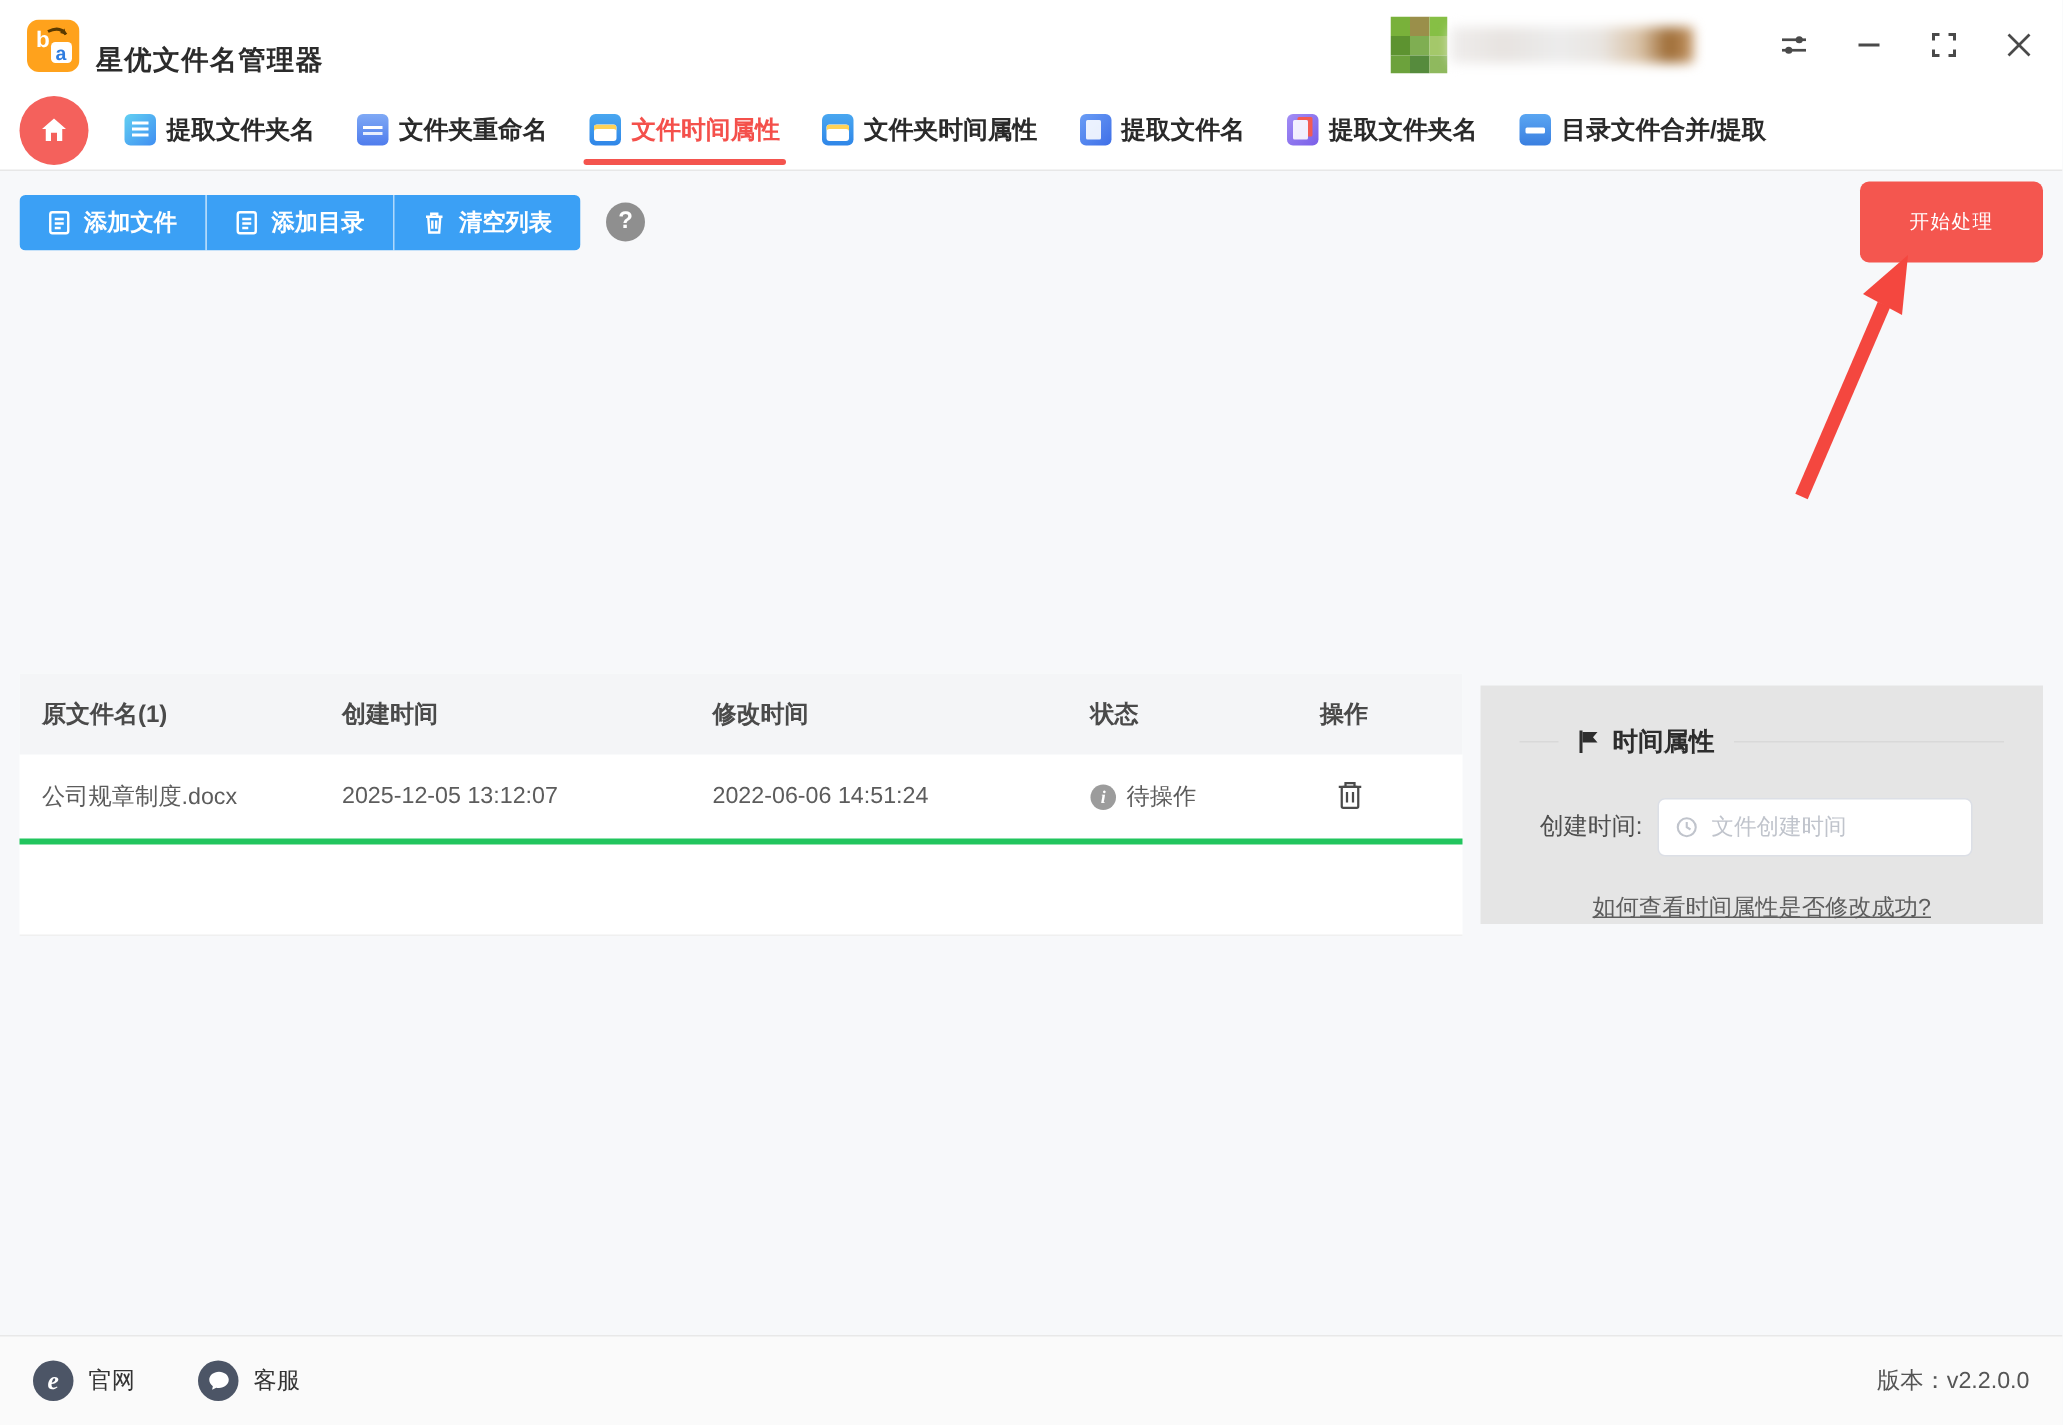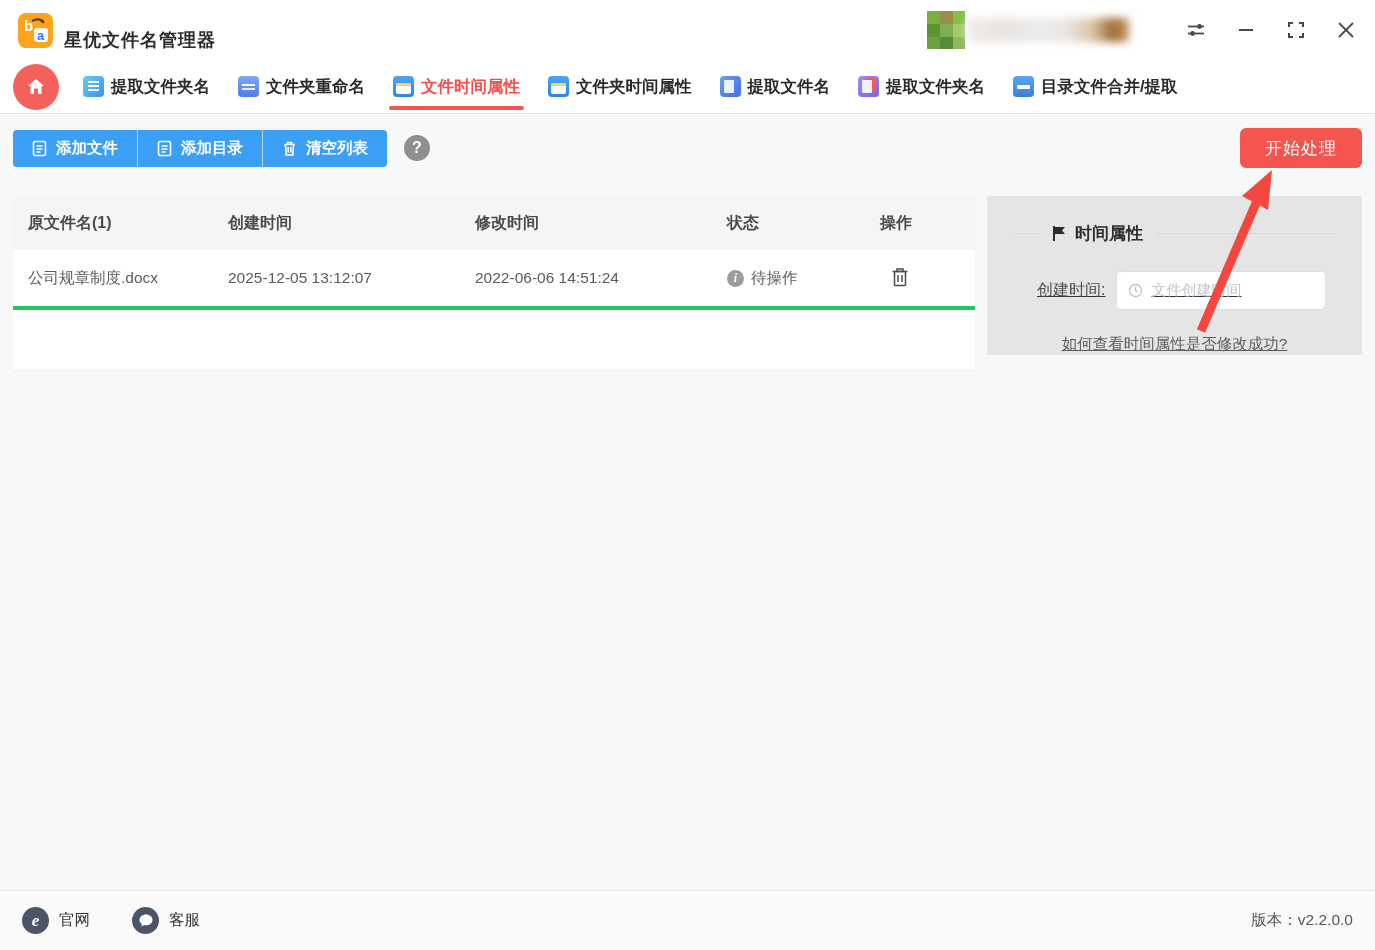--- a/index.html
+++ b/index.html
@@ -73,27 +73,27 @@
     height: 37px; padding: 16px 19px; display: flex; align-items: center; gap: 9px;
     border: none; cursor: pointer; font-family: inherit;
   }
   .btn-blue + .btn-blue { border-left: 1px solid rgba(255,255,255,.6); }
   .help-btn {
     width: 26px; height: 26px; border-radius: 50%; background: #8f8f8f;
     color: #fff; font-weight: bold; margin-left: 17px;
     display: grid; place-items: center; font-size: 16px; cursor: pointer;
   }
   .start-btn {
-    margin-left: auto; width: 122px; height: 40px;
-    background: #f4564f; color: #fff; font-size: 17px;
+    margin-left: auto; width: 122px; height: 54px;
+    background: #f4564f; color: #fff; font-size: 13px;
     border-radius: 6px; border: none; cursor: pointer; font-family: inherit;
     display: grid; place-items: center; letter-spacing: 1px;
   }
   
-  .main { display: flex; padding: 14px 13px 0 13px; gap: 12px; height: 695px; align-items: flex-start; }
+  .main { display: flex; padding: 14px 13px 0 13px; gap: 12px; height: 695px; align-items: center; }
   .panel-left { width: 962px; background: #fff; flex: 0 0 auto; }
   .thead {
     display: grid; grid-template-columns: 200px 247px 252px 153px 1fr;
     background: #f4f5f7; height: 54px; align-items: center; padding: 0 15px;
     font-weight: bold; color: #4a4a4a; font-size: 16px;
   }
   .trow {
     display: grid; grid-template-columns: 200px 247px 252px 153px 1fr;
     height: 60px; align-items: center; padding: 0 15px;
     border-bottom: 4px solid #22c55e; color: #5c5c5c; font-size: 15.5px;
@@ -104,21 +104,21 @@
     width: 17px; height: 17px; border-radius: 50%; background: #9c9c9c;
     color: #fff; font-size: 12px; font-weight: bold; font-style: italic;
     display: grid; place-items: center; font-family: "Liberation Serif", serif;
   }
   .trash-btn { background: none; border: none; cursor: pointer; padding: 2px; margin-left: 6px; width: 28px; }
   .panel-right { flex: 1; background: #e5e5e5; padding: 26px 26px 0 26px; }
   .pr-header { display: flex; align-items: center; gap: 13px; }
   .line-l { width: 26px; height: 1px; background: #d9d9d9; }
   .line-r { flex: 1; height: 1px; background: #d9d9d9; }
   .pr-title { font-weight: bold; font-size: 17px; color: #2d2d2d; display: flex; align-items: center; gap: 8px; }
-  .form { margin-top: 26px; display: flex; flex-direction: column; gap: 14px; text-decoration: underline; }
+  .form { margin-top: 26px; display: flex; flex-direction: row; gap: 14px; }
   .form-row { display: flex; align-items: center; justify-content: center; gap: 10px; }
   .form-label { width: 82px; text-align: right; font-size: 16px; color: #4e4e4e; }
   .time-input {
     width: 210px; height: 39px; border: 1px solid #dcdfe6; border-radius: 5px;
     display: flex; align-items: center; gap: 9px; padding: 0 11px;
     font-size: 15px; background: #fff; cursor: text;
   }
   .ph-text { color: #c0c4cc; }
   .val-text { color: #5a5e66; }
   .help-link {

